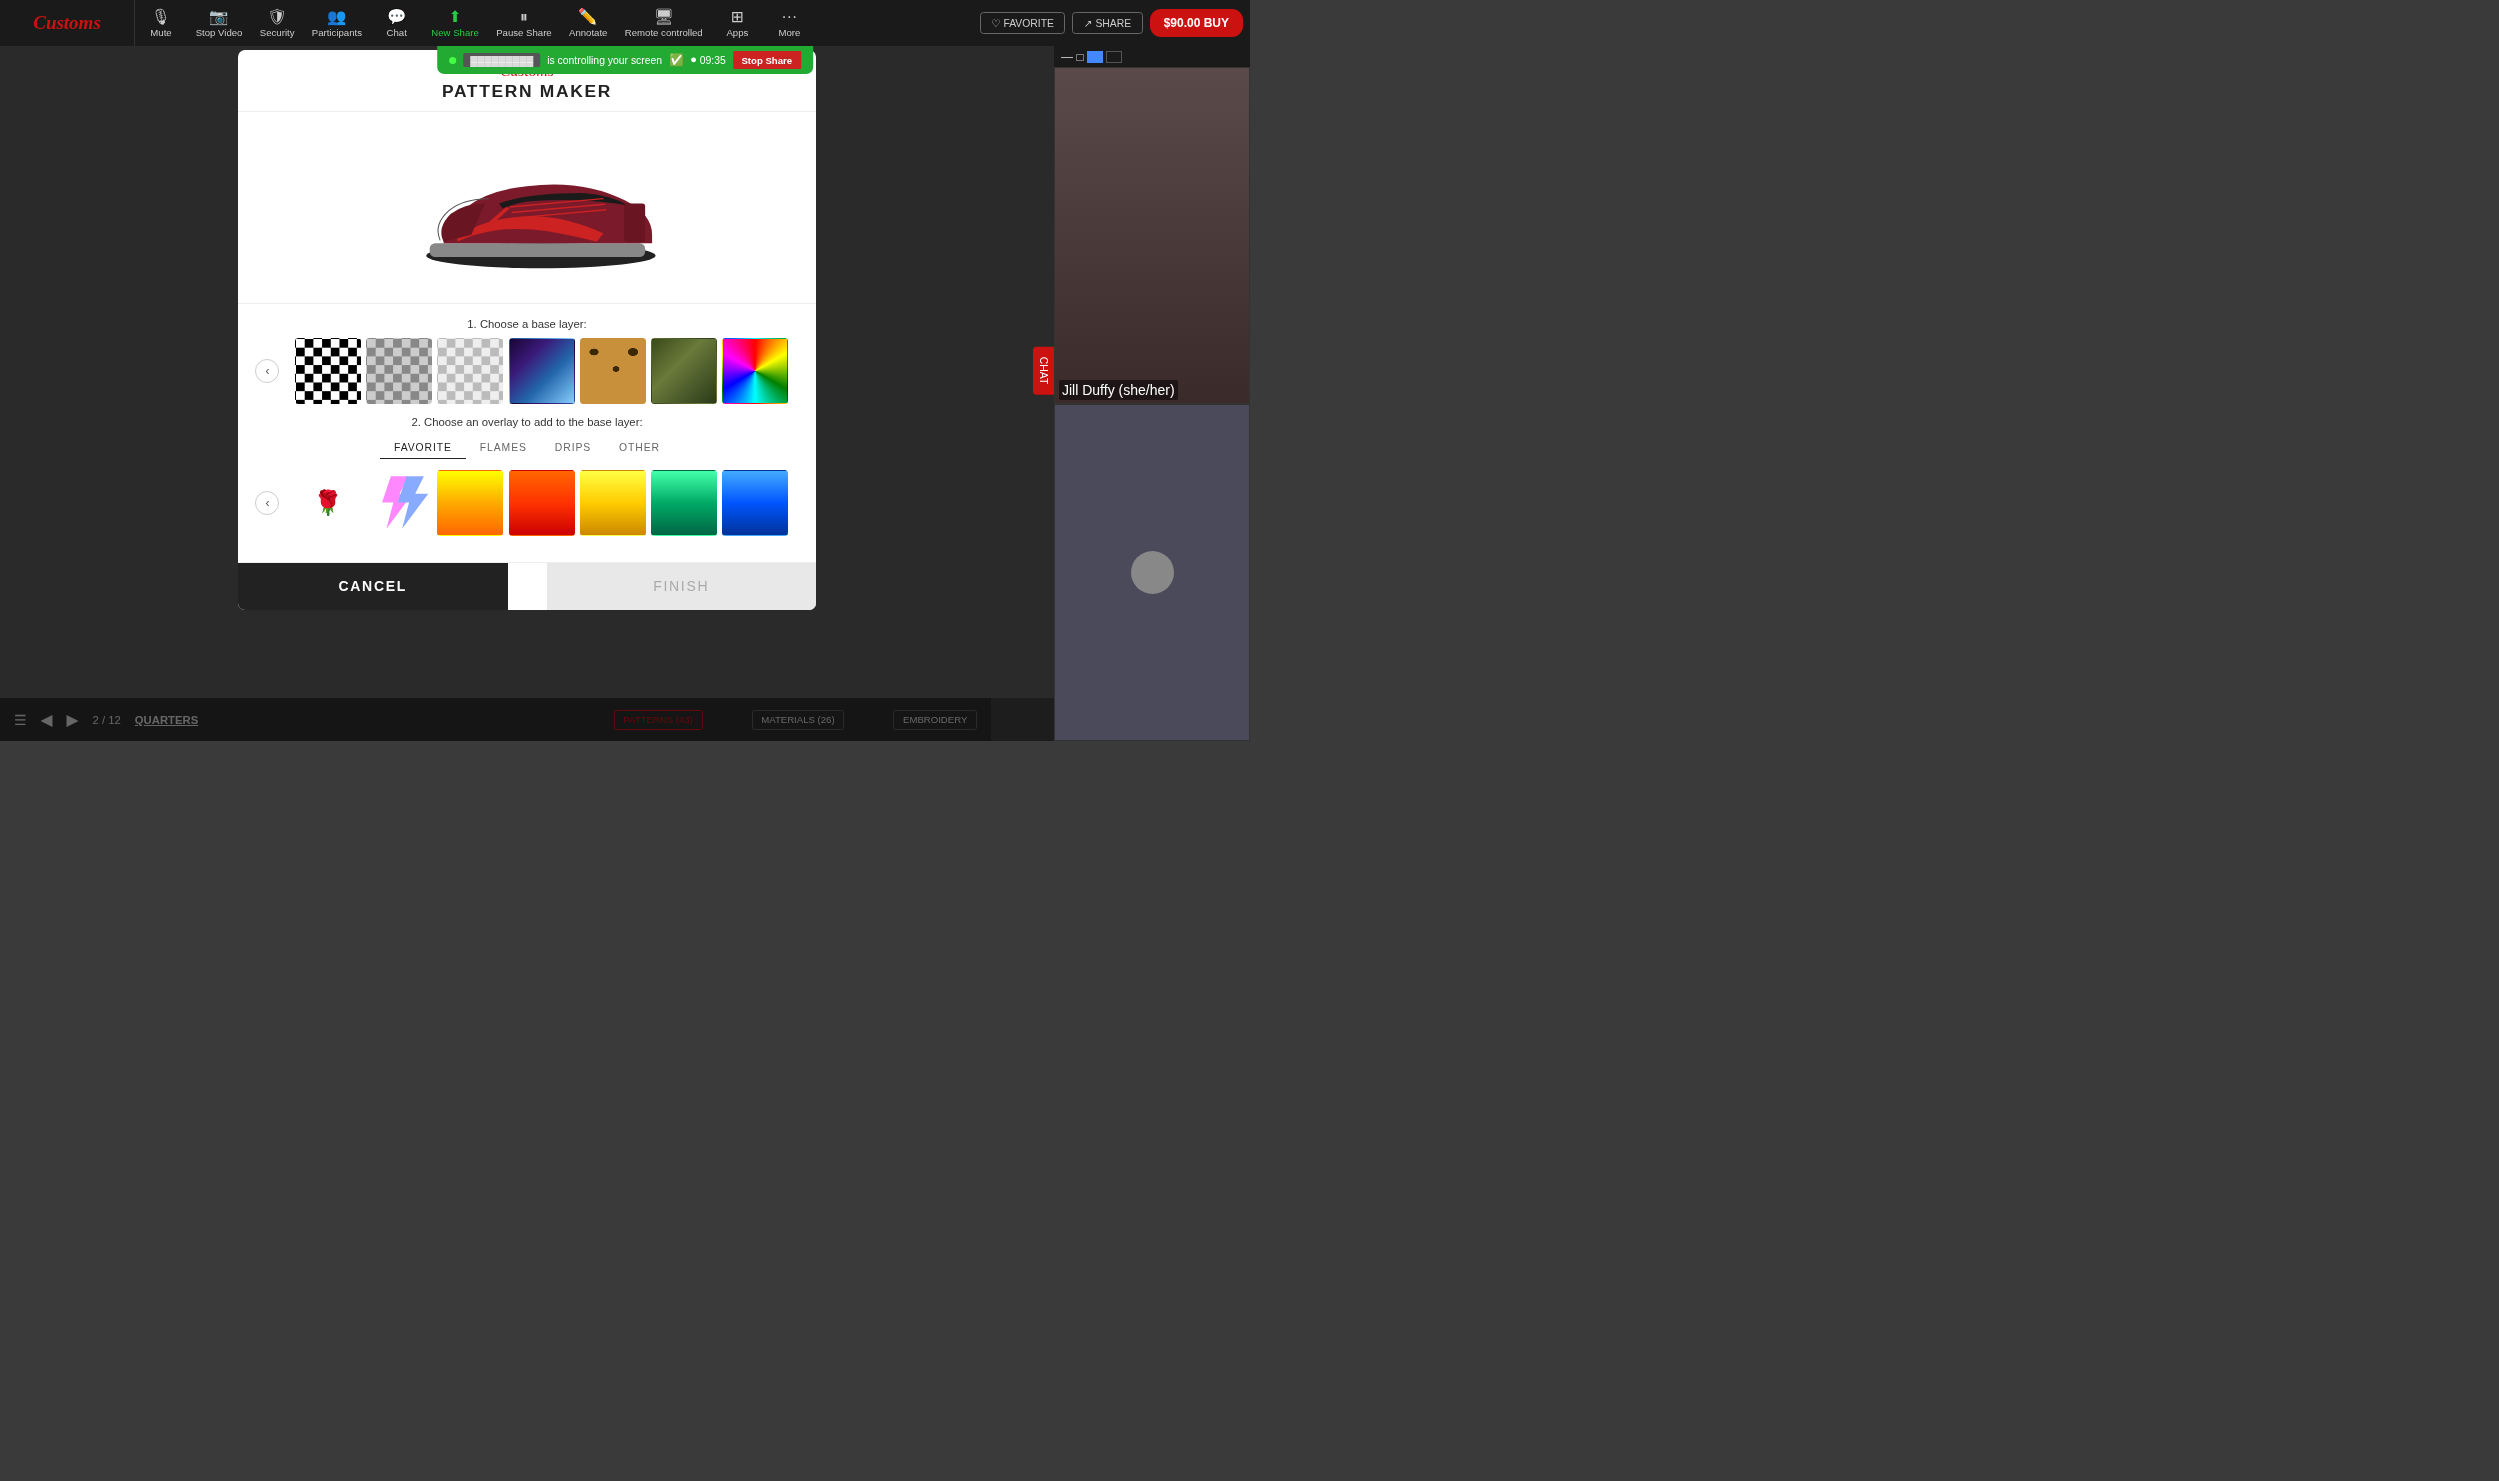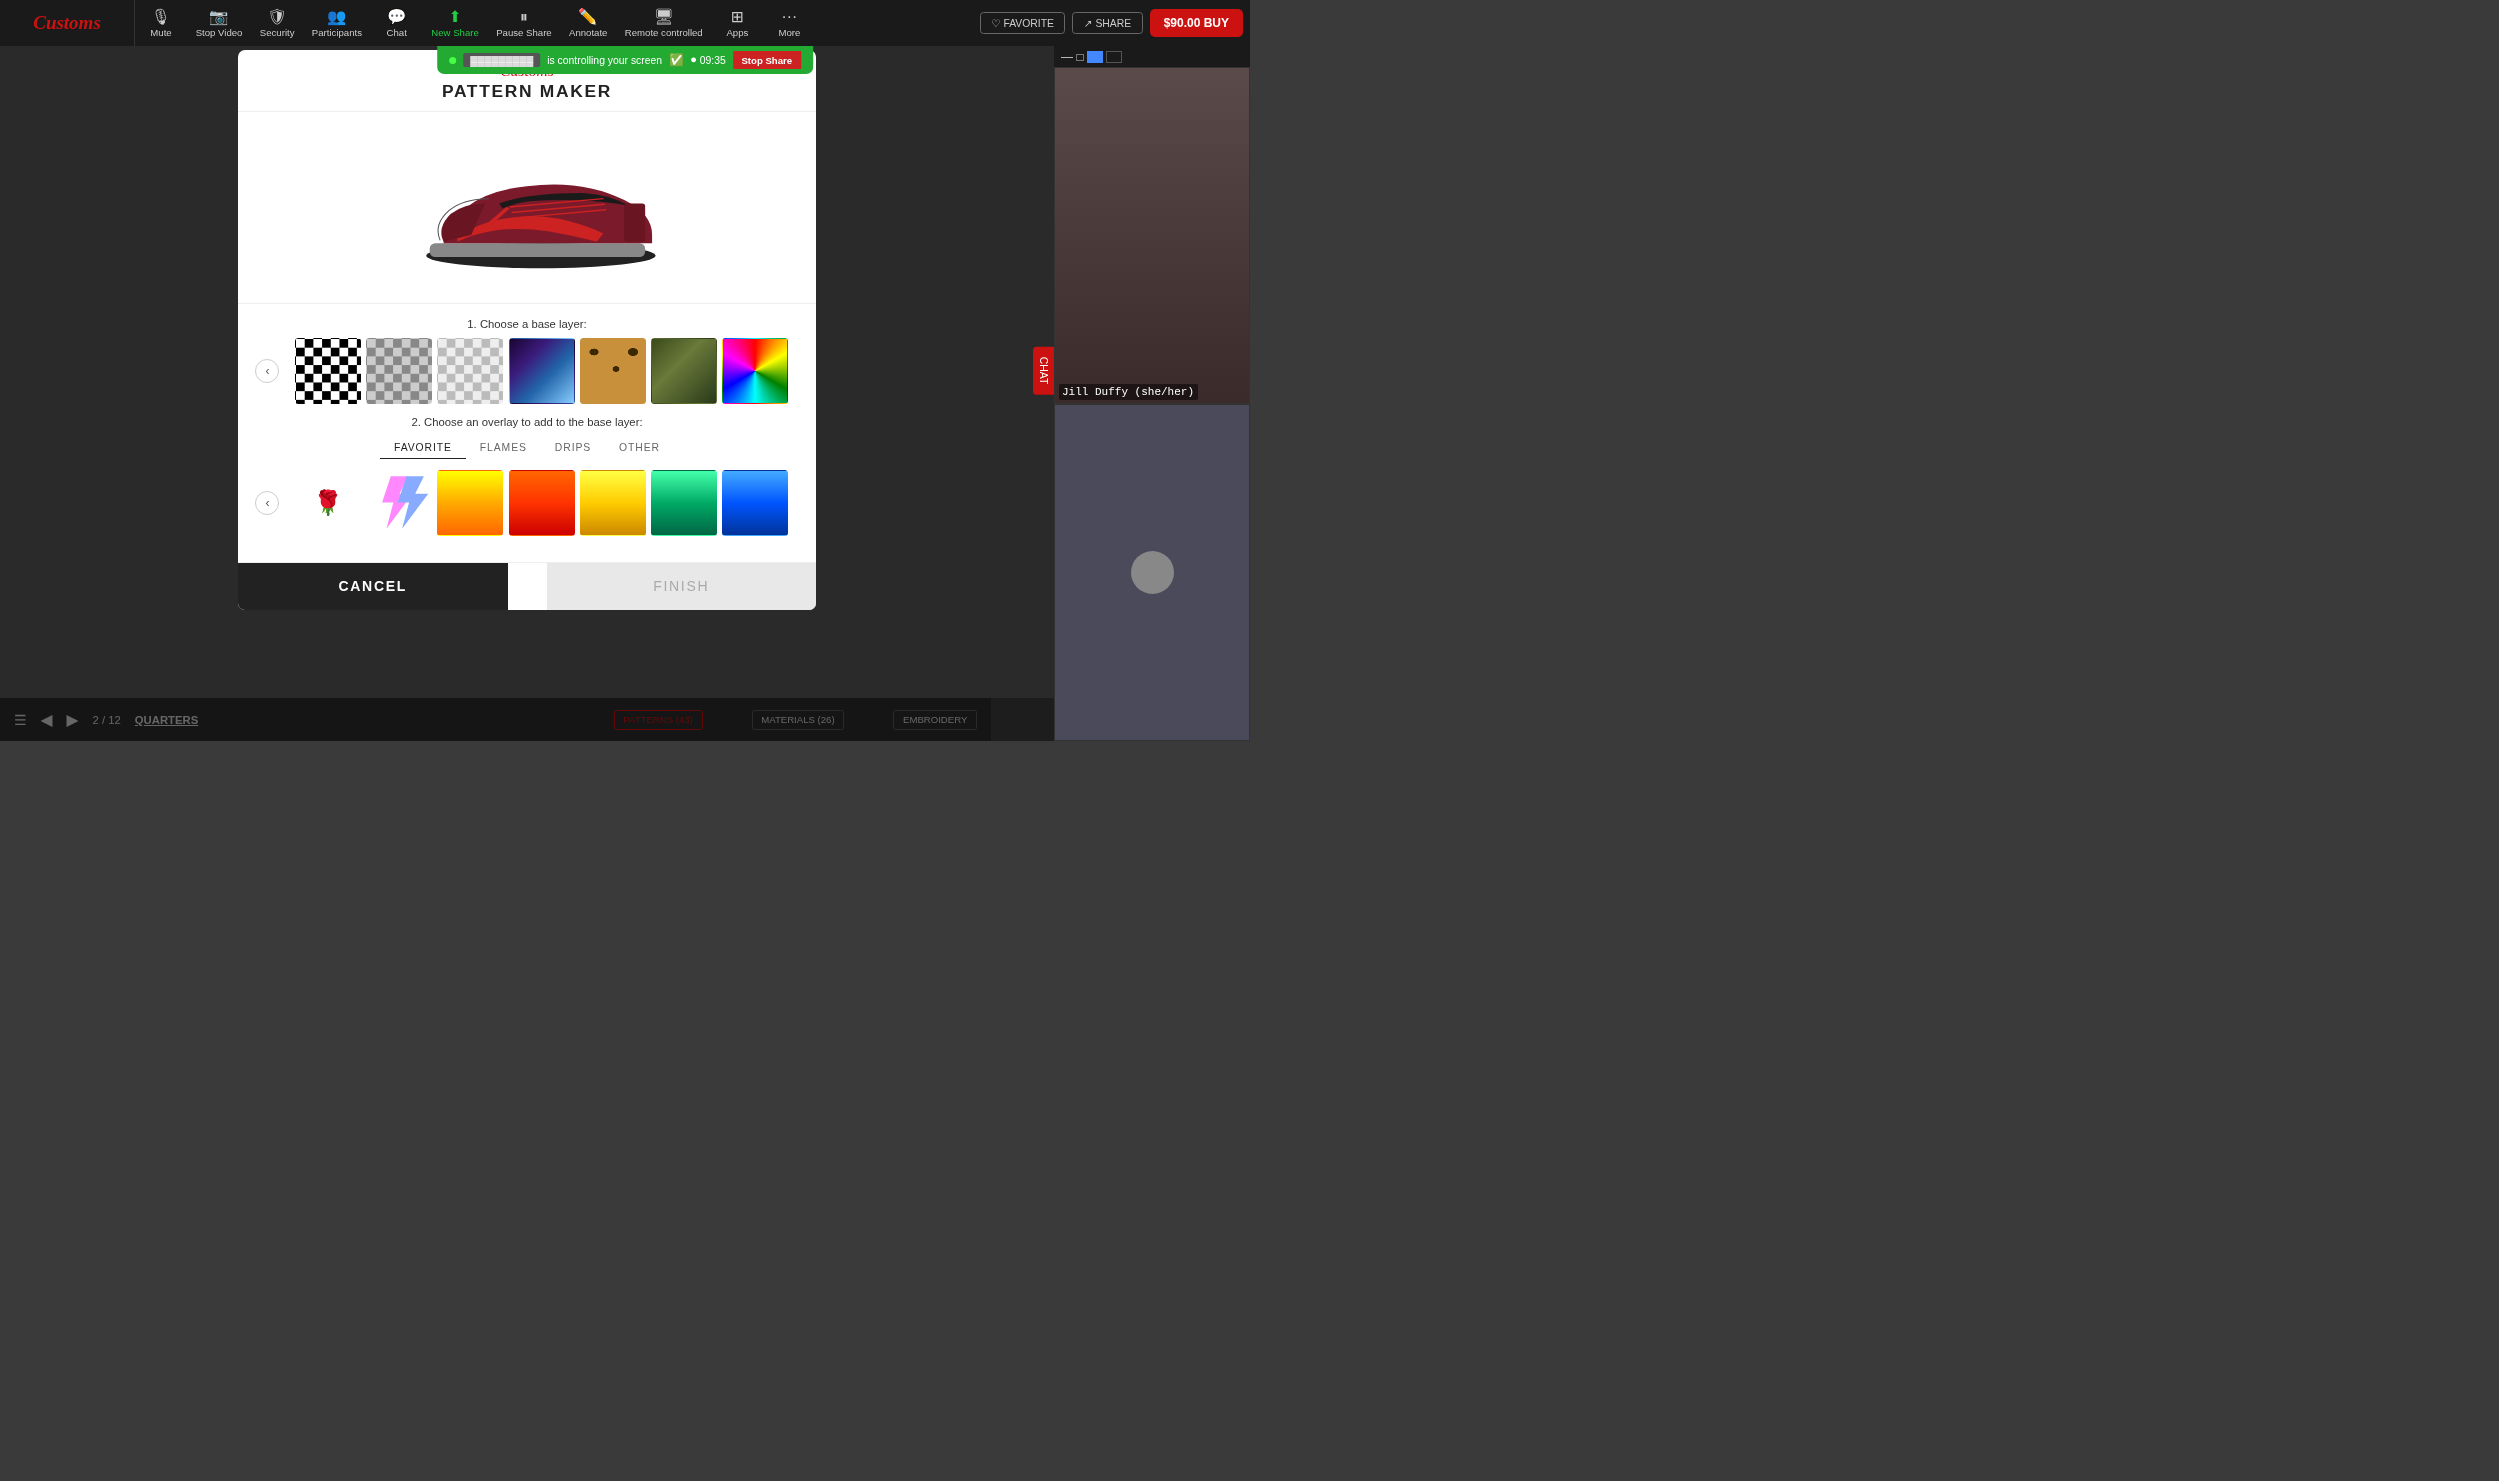--- a/index.html
+++ b/index.html
@@ -38,21 +38,21 @@
       background: transparent; border: 0.9px solid #666; color: #ccc;
       padding: 4.3px 10.4px; border-radius: 3.5px; cursor: pointer; font-size: 10.4px;
     }
     .btn-share-top {
       background: transparent; border: 0.9px solid #666; color: #ccc;
       padding: 4.3px 10.4px; border-radius: 3.5px; cursor: pointer; font-size: 10.4px;
       display: flex; align-items: center; gap: 3.5px;
     }
     .btn-buy {
       background: #cc1111; color: white; border: none;
-      padding: 7px 14px; border-radius: 5px; cursor: pointer; font-size: 12px; font-weight: bold;
+      padding: 7px 14px; border-radius: 11px; cursor: pointer; font-size: 12px; font-weight: bold;
     }
     .bottom-bar {
       position: absolute; bottom: 0; left: 0; width: 991px; height: 43px;
       background: #2a2a2a; display: flex; align-items: center; padding: 0 14px; gap: 14px;
     }
     .bottom-btn {
       background: transparent; border: 0.9px solid #555; color: #ccc;
       padding: 3.5px 8.7px; border-radius: 2.6px; cursor: pointer; font-size: 9.6px; margin-left: 35px;
     }
 
@@ -87,21 +87,21 @@
     .view-btn.active { background: #4488ff; border-color: #4488ff; }
     .video-cell {
       flex: 1; position: relative; background: #1a1a1a; border: 0.9px solid #333;
     }
     .video-cell-inner {
       width: 100%; height: 100%; background: #2a2a2a;
       display: flex; align-items: center; justify-content: center; position: relative;
     }
     .video-name-tag {
       position: absolute; bottom: 3.5px; left: 3.5px; color: white;
-      font-size: 11px; background: rgba(0,0,0,0.5); padding: 1.7px 3.5px; border-radius: 1.7px; font-family: Liberation Mono, monospace;
+      font-size: 14px; background: rgba(0,0,0,0.5); padding: 1.7px 3.5px; border-radius: 1.7px;
     }
     .avatar-placeholder {
       width: 43px; height: 43px; background: #888; border-radius: 50%;
     }
     .chat-sidebar-btn {
       position: absolute; right: 0; top: 50%; transform: translateY(-50%);
       background: #cc1111; color: white; writing-mode: vertical-rl;
       padding: 10.4px 5.2px; cursor: pointer; font-size: 10.4px; border-radius: 3.5px 0 0 3.5px;
       z-index: 300;
     }

